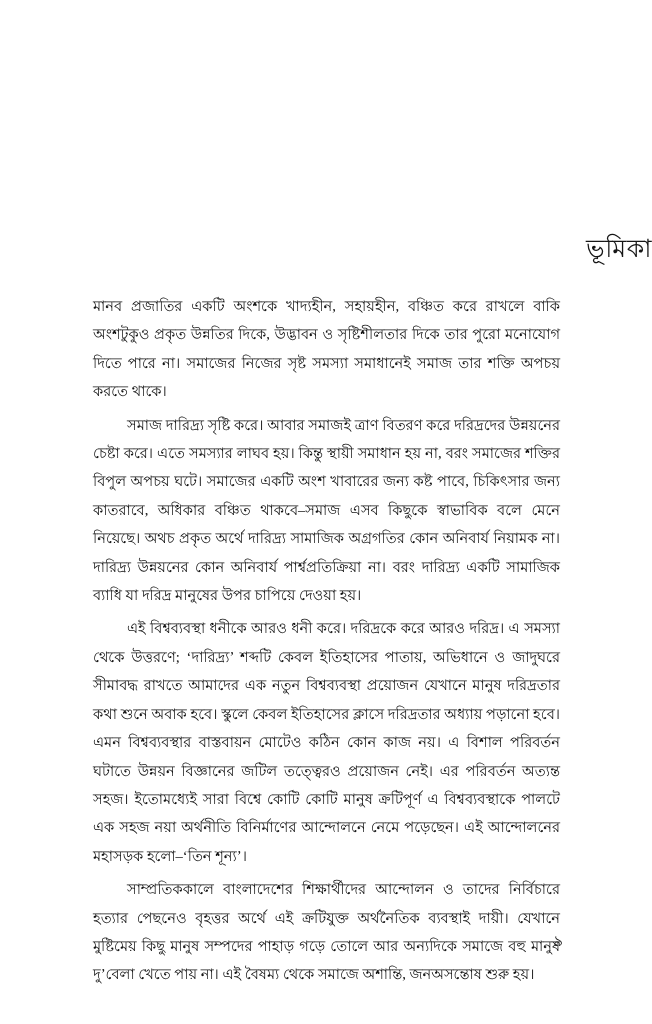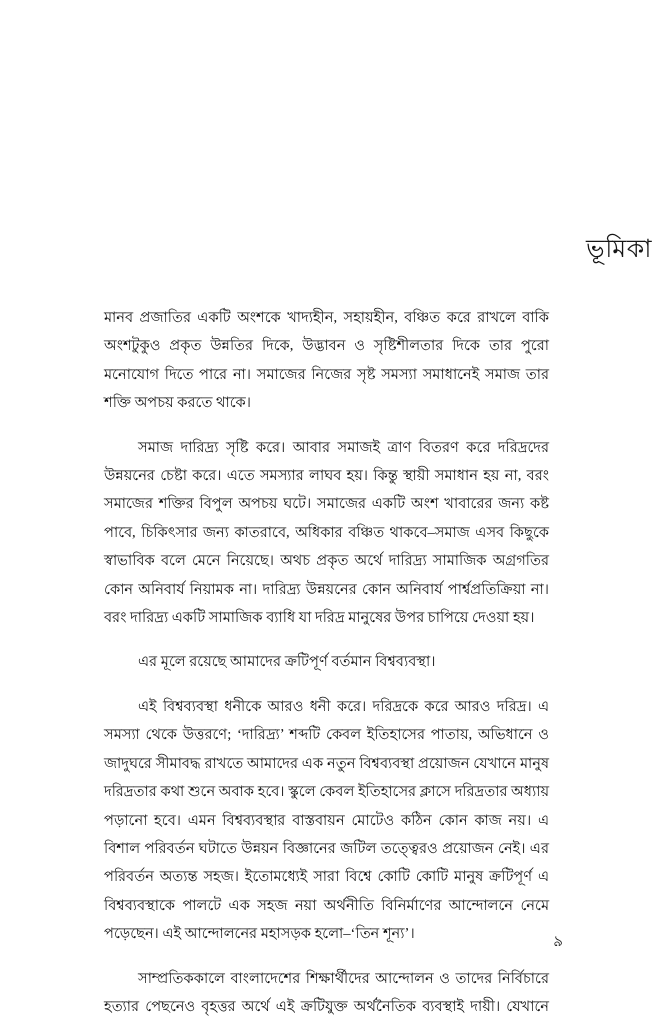--- a/index.html
+++ b/index.html
@@ -43,21 +43,21 @@
     width: 477px;
     font-size: 14.6px;
     line-height: 28.4px;
     text-align: justify;
     text-justify: inter-word;
     color: #121212;
     -webkit-font-smoothing: none;
   }
 
   .body-text p {
-    margin: 16px;
+    margin: 5px;
     padding: 0;
     text-indent: 34px;
     text-align: justify;
   }
 
   .body-text p.no-indent {
     text-indent: 0;
   }
 
   
@@ -83,21 +83,20 @@
 <div class="page">
 
   <h1 class="page-title">ভূমিকা</h1>
 
   <div class="body-text">
 
     <p class="no-indent">মানব প্রজাতির একটি অংশকে খাদ্যহীন, সহায়হীন, বঞ্চিত করে রাখলে বাকি অংশটুকুও প্রকৃত উন্নতির দিকে, উদ্ভাবন ও সৃষ্টিশীলতার দিকে তার পুরো মনোযোগ দিতে পারে না। সমাজের নিজের সৃষ্ট সমস্যা সমাধানেই সমাজ তার শক্তি অপচয় করতে থাকে।</p>
 
     <p>সমাজ দারিদ্র্য সৃষ্টি করে। আবার সমাজই ত্রাণ বিতরণ করে দরিদ্রদের উন্নয়নের চেষ্টা করে। এতে সমস্যার লাঘব হয়। কিন্তু স্থায়ী সমাধান হয় না, বরং সমাজের শক্তির বিপুল অপচয় ঘটে। সমাজের একটি অংশ খাবারের জন্য কষ্ট পাবে, চিকিৎসার জন্য কাতরাবে, অধিকার বঞ্চিত থাকবে–সমাজ এসব কিছুকে স্বাভাবিক বলে মেনে নিয়েছে। অথচ প্রকৃত অর্থে দারিদ্র্য সামাজিক অগ্রগতির কোন অনিবার্য নিয়ামক না। দারিদ্র্য উন্নয়নের কোন অনিবার্য পার্শ্বপ্রতিক্রিয়া না। বরং দারিদ্র্য একটি সামাজিক ব্যাধি যা দরিদ্র মানুষের উপর চাপিয়ে দেওয়া হয়।</p>
 
-    <p>এর মূলে রয়েছে আমাদের ক্রটিপূর্ণ বর্তমান বিশ্বব্যবস্থা।</p>
 
     <p>এই বিশ্বব্যবস্থা ধনীকে আরও ধনী করে। দরিদ্রকে করে আরও দরিদ্র। এ সমস্যা থেকে উত্তরণে; ‘দারিদ্র্য’ শব্দটি কেবল ইতিহাসের পাতায়, অভিধানে ও জাদুঘরে সীমাবদ্ধ রাখতে আমাদের এক নতুন বিশ্বব্যবস্থা প্রয়োজন যেখানে মানুষ দরিদ্রতার কথা শুনে অবাক হবে। স্কুলে কেবল ইতিহাসের ক্লাসে দরিদ্রতার অধ্যায় পড়ানো হবে। এমন বিশ্বব্যবস্থার বাস্তবায়ন মোটেও কঠিন কোন কাজ নয়। এ বিশাল পরিবর্তন ঘটাতে উন্নয়ন বিজ্ঞানের জটিল তত্ত্বেরও প্রয়োজন নেই। এর পরিবর্তন অত্যন্ত সহজ। ইতোমধ্যেই সারা বিশ্বে কোটি কোটি মানুষ ক্রটিপূর্ণ এ বিশ্বব্যবস্থাকে পালটে এক সহজ নয়া অর্থনীতি বিনির্মাণের আন্দোলনে নেমে পড়েছেন। এই আন্দোলনের মহাসড়ক হলো–‘তিন শূন্য’।</p>
 
 
     <p>সাম্প্রতিককালে বাংলাদেশের শিক্ষার্থীদের আন্দোলন ও তাদের নির্বিচারে হত্যার পেছনেও বৃহত্তর অর্থে এই ক্রটিযুক্ত অর্থনৈতিক ব্যবস্থাই দায়ী। যেখানে মুষ্টিমেয় কিছু মানুষ সম্পদের পাহাড় গড়ে তোলে আর অন্যদিকে সমাজে বহু মানুষ দু’বেলা খেতে পায় না। এই বৈষম্য থেকে সমাজে অশান্তি, জনঅসন্তোষ শুরু হয়।</p>
 
   </div>
 
   <div class="page-number">৯</div>
 

